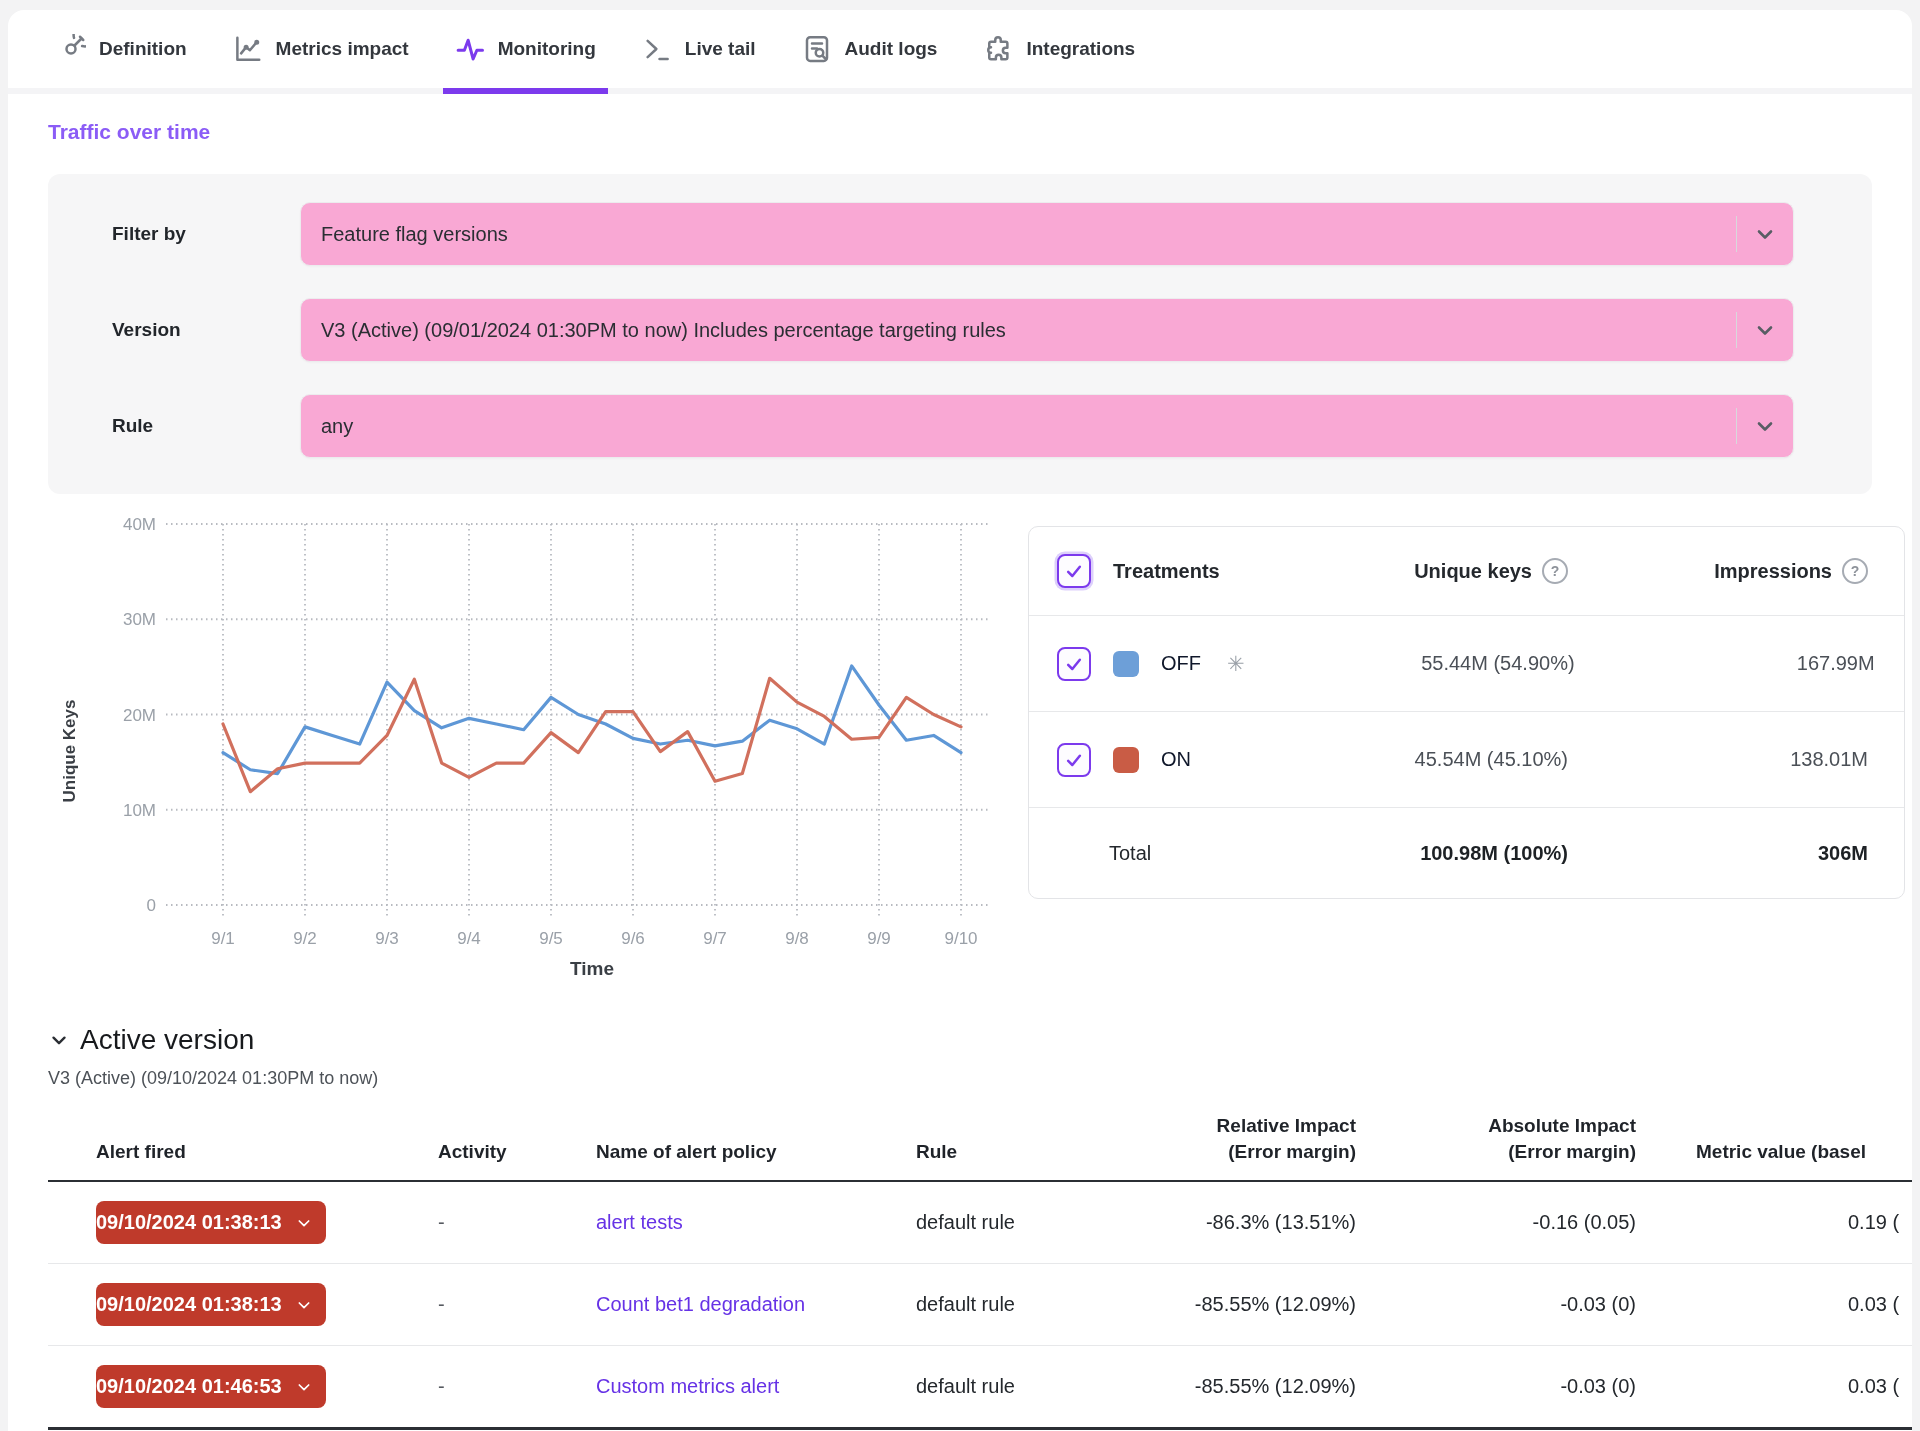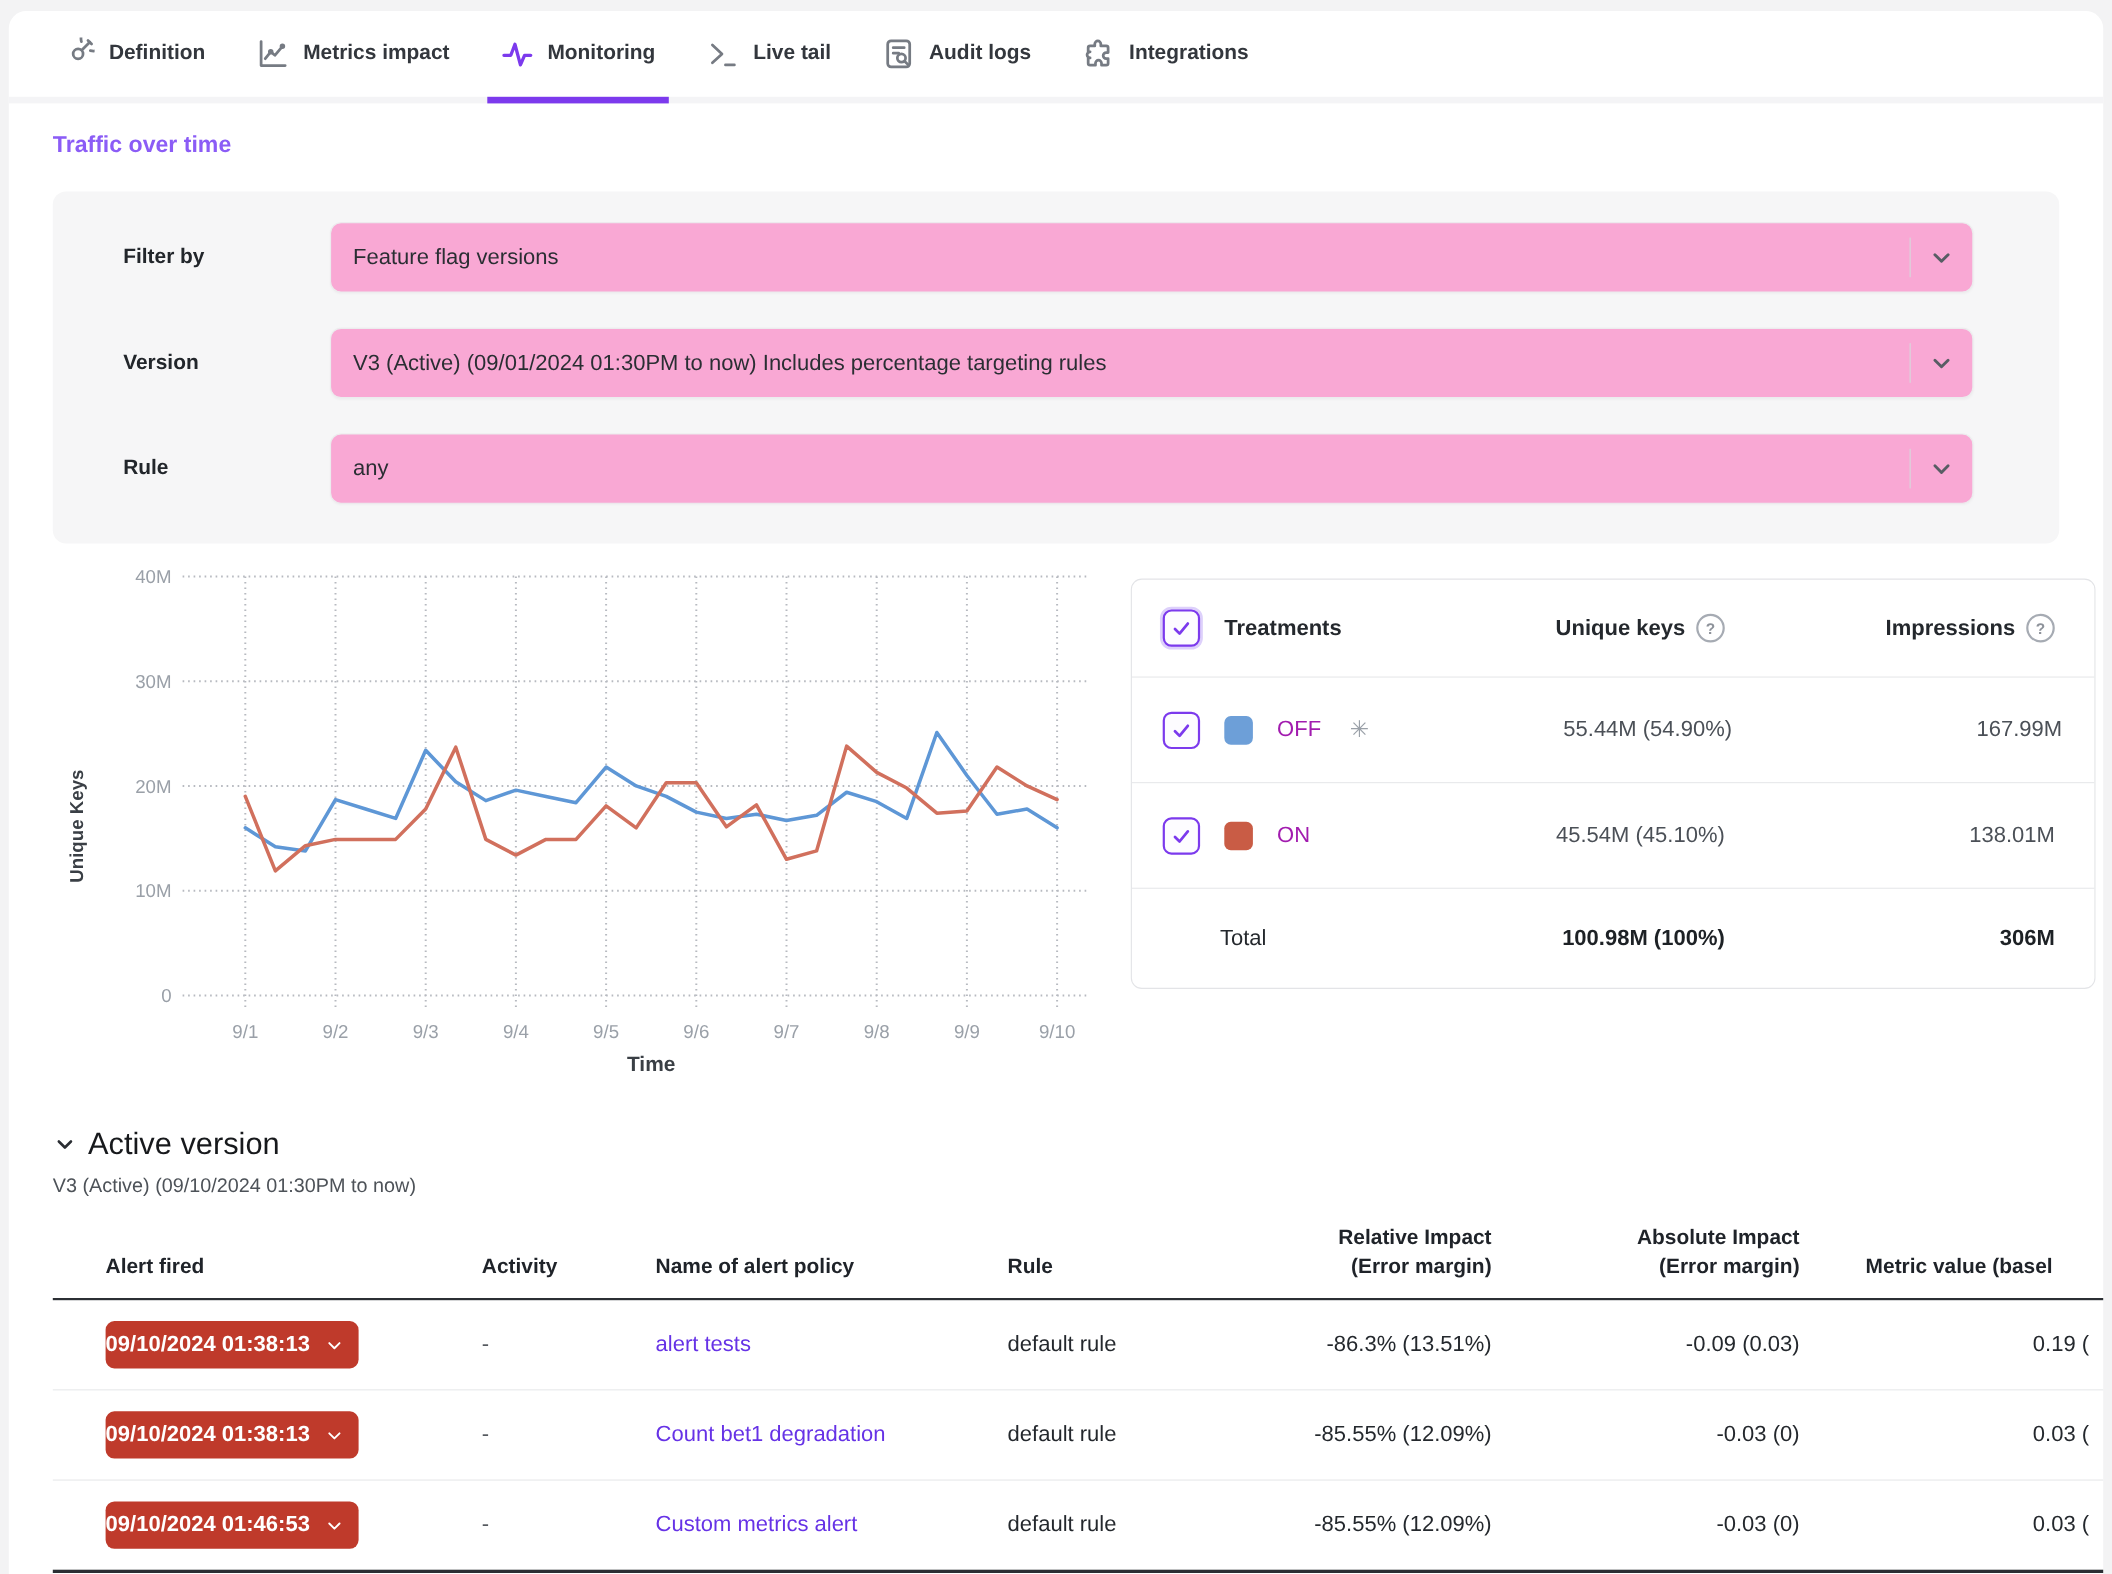--- a/index.html
+++ b/index.html
@@ -49,21 +49,21 @@
   .t-left{display:flex;align-items:center;gap:22px;}
   .t-right{display:flex;align-items:center;justify-content:flex-end;gap:10px;font-size:20px;color:#4b5057;}
   .t-right.hdr{font-weight:700;color:#24282d;}
   .treat-title{font-size:20px;font-weight:700;color:#24282d;}
   .checkbox{width:30px;height:30px;border:2px solid var(--accent);border-radius:8px;background:#fdfcff;
     display:flex;align-items:center;justify-content:center;cursor:pointer;flex:none;}
   .checkbox.ring{box-shadow:0 0 0 2.5px #ddd0fb;}
   .checkbox svg{width:20px;height:20px;}
   .checkbox polyline{fill:none;stroke:var(--accent);stroke-width:3;stroke-linecap:round;stroke-linejoin:round;}
   .swatch{width:26px;height:26px;border-radius:6px;flex:none;}
-  .treat-name{font-size:20px;color:#a21caf;}
+  .treat-name{font-size:20px;color:#0f172a;}
   .default-star{color:#9aa0a8;font-size:21px;margin-left:4px;}
   .help{width:22px;height:22px;border:2px solid #a6abb3;border-radius:50%;color:#8d929a;
     font-size:14px;font-weight:700;display:inline-flex;align-items:center;justify-content:center;flex:none;cursor:pointer;}
   .total-label{font-size:20px;color:#24282d;padding-left:52px;}
   .t-right.total-val{font-weight:700;color:#1d2125;}
 
   
   .active-version{margin-top:18px;display:flex;align-items:center;gap:10px;}
   .active-version svg{width:22px;height:22px;}
   .av-chev{fill:none;stroke:#2a2e33;stroke-width:2.6;stroke-linecap:round;stroke-linejoin:round;}
@@ -322,21 +322,21 @@
             <span>09/10/2024 01:38:13</span>
             <svg viewBox="0 0 24 24">
                 <path class="chev" d="M5 9 l7 7 7-7"></path>
               </svg>
           </span>
         </div>
         <div class="cell dash">-</div>
         <div class="cell"><a class="alink">alert tests</a></div>
         <div class="cell">default rule</div>
         <div class="cell alignR">-86.3% (13.51%)</div>
-        <div class="cell alignR">-0.09 (0.03)</div>
+        <div class="cell alignR">-0.16 (0.05)</div>
         <div class="cell metric-val">0.19 (</div>
       </div>
 
       <div class="a-grid a-row">
         <div class="cell pl48">
           <span class="alert-badge">
             <span>09/10/2024 01:38:13</span>
             <svg viewBox="0 0 24 24">
                 <path class="chev" d="M5 9 l7 7 7-7"></path>
               </svg>

